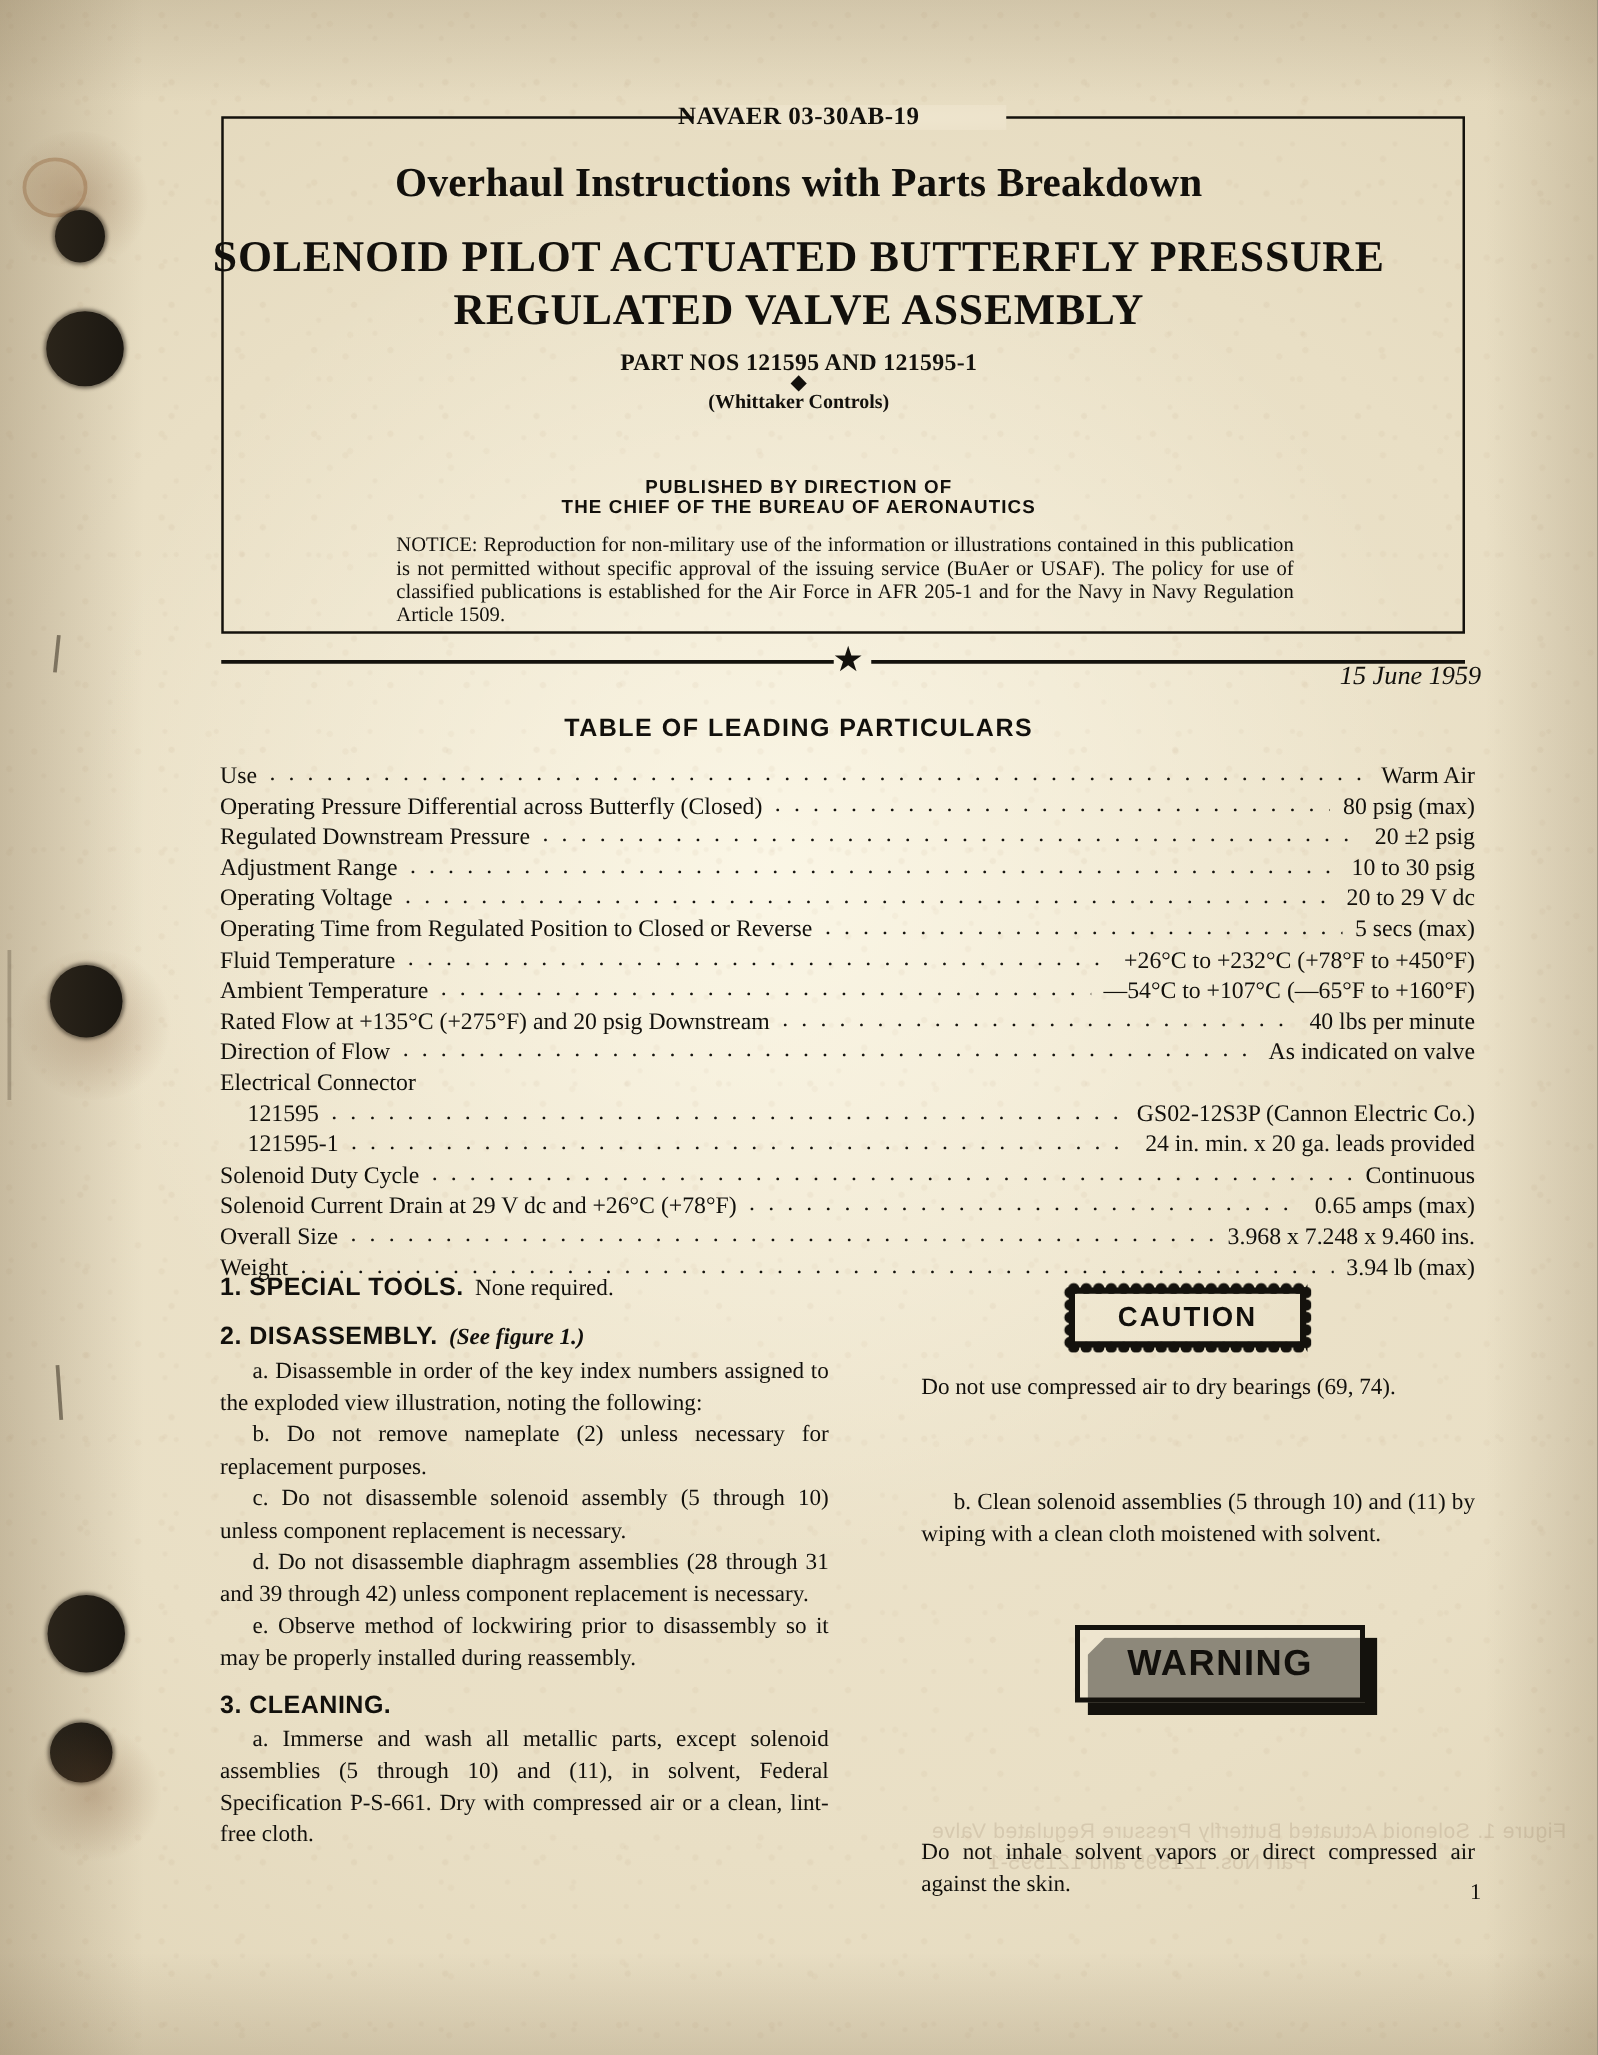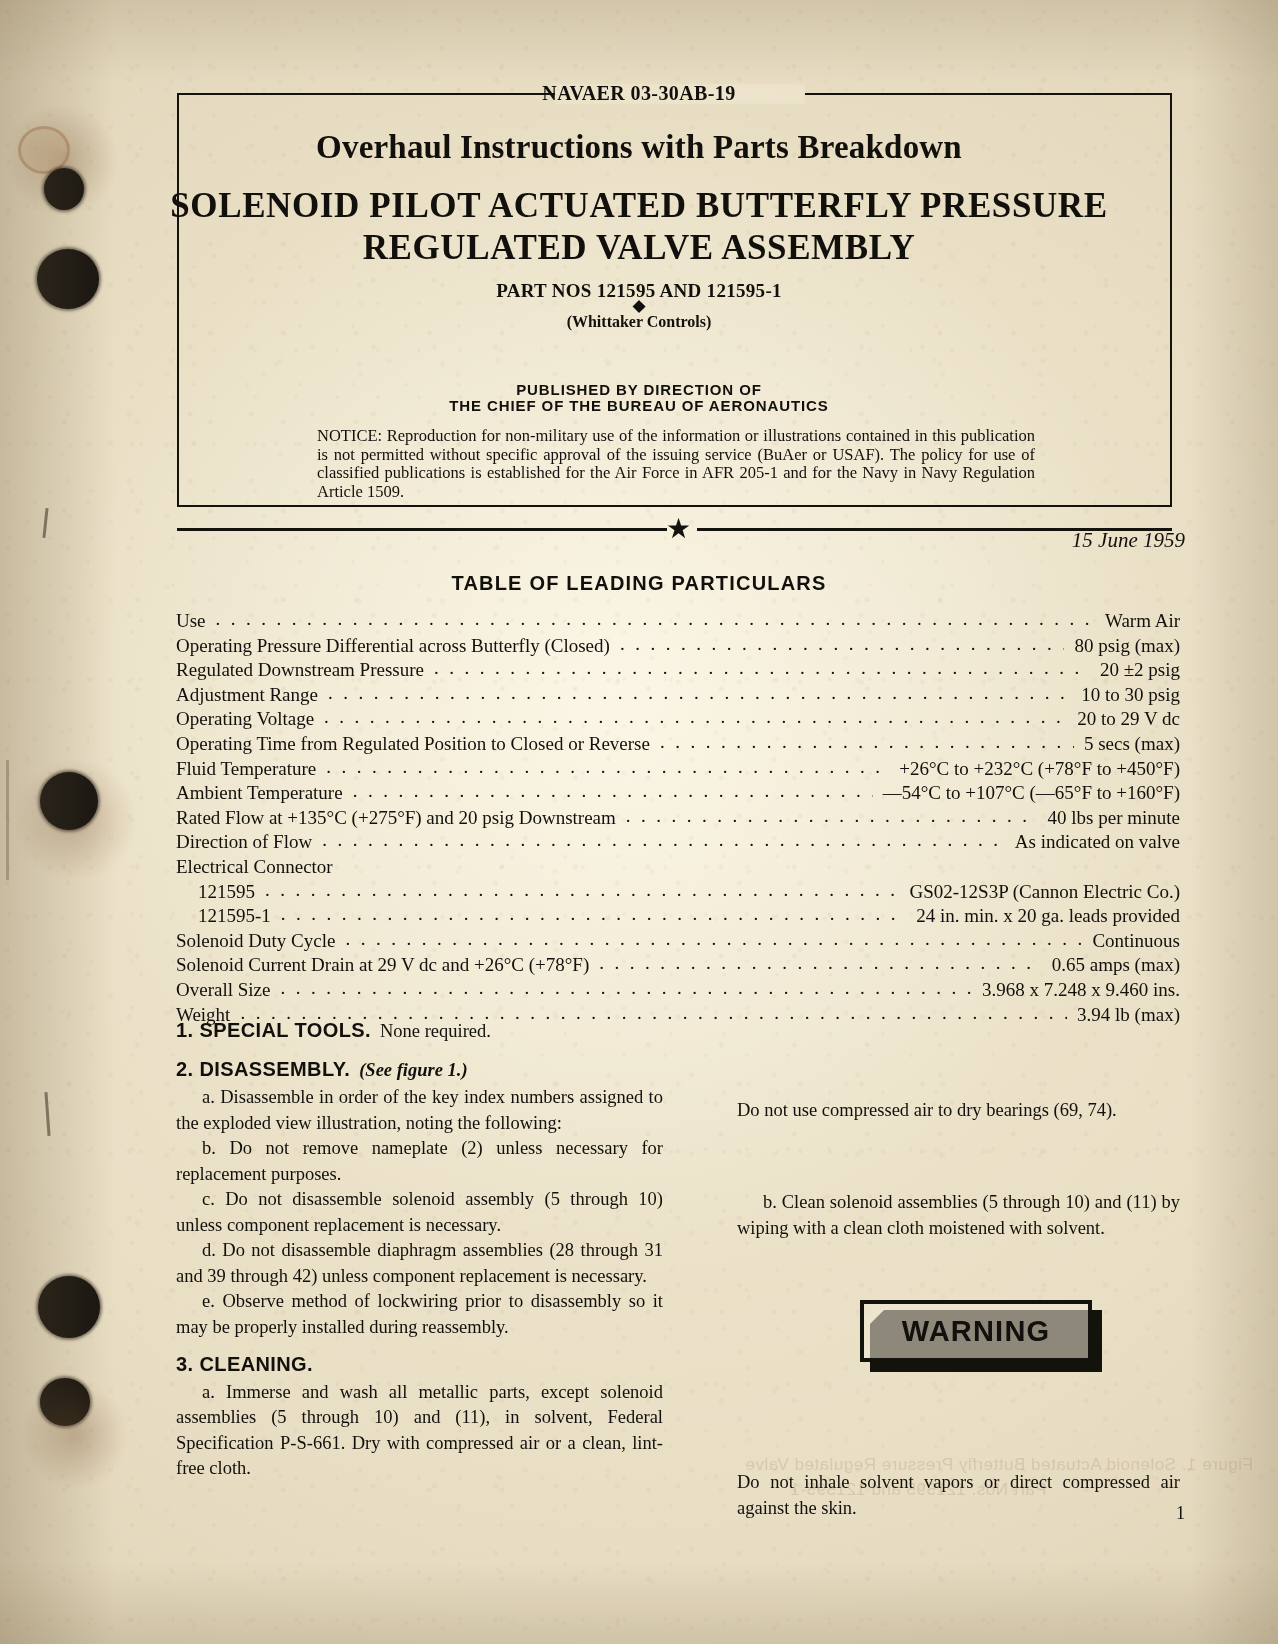--- a/index.html
+++ b/index.html
@@ -476,20 +476,28 @@
       <p class="para">b. Do not remove nameplate (2) unless necessary for replacement purposes.</p>
       <p class="para">c. Do not disassemble solenoid assembly (5 through 10) unless component replacement is necessary.</p>
       <p class="para">d. Do not disassemble diaphragm assemblies (28 through 31 and 39 through 42) unless component replacement is necessary.</p>
       <p class="para">e. Observe method of lockwiring prior to disassembly so it may be properly installed during reassembly.</p>
       <div class="sec sec-line">
         <span>3. CLEANING.</span>
       </div>
       <p class="para">a. Immerse and wash all metallic parts, except solenoid assemblies (5 through 10) and (11), in solvent, Federal Specification P-S-661. Dry with compressed air or a clean, lint-free cloth.</p>
     </div>
 
+    <div id="caution-wrap">
+      <div id="caution-box"></div>
+      <div class="scallop top"></div>
+      <div class="scallop bot"></div>
+      <div class="scallop lft"></div>
+      <div class="scallop rgt"></div>
+      <div id="caution-label">CAUTION</div>
+    </div>
 
     <div id="caution-text">
       <p class="para flush">Do not use compressed air to dry bearings (69, 74).</p>
     </div>
 
     <div class="col" id="col-right" style="top:1190px;">
       <p class="para">b. Clean solenoid assemblies (5 through 10) and (11) by wiping with a clean cloth moistened with solvent.</p>
     </div>
 
     <div id="warning-wrap">

